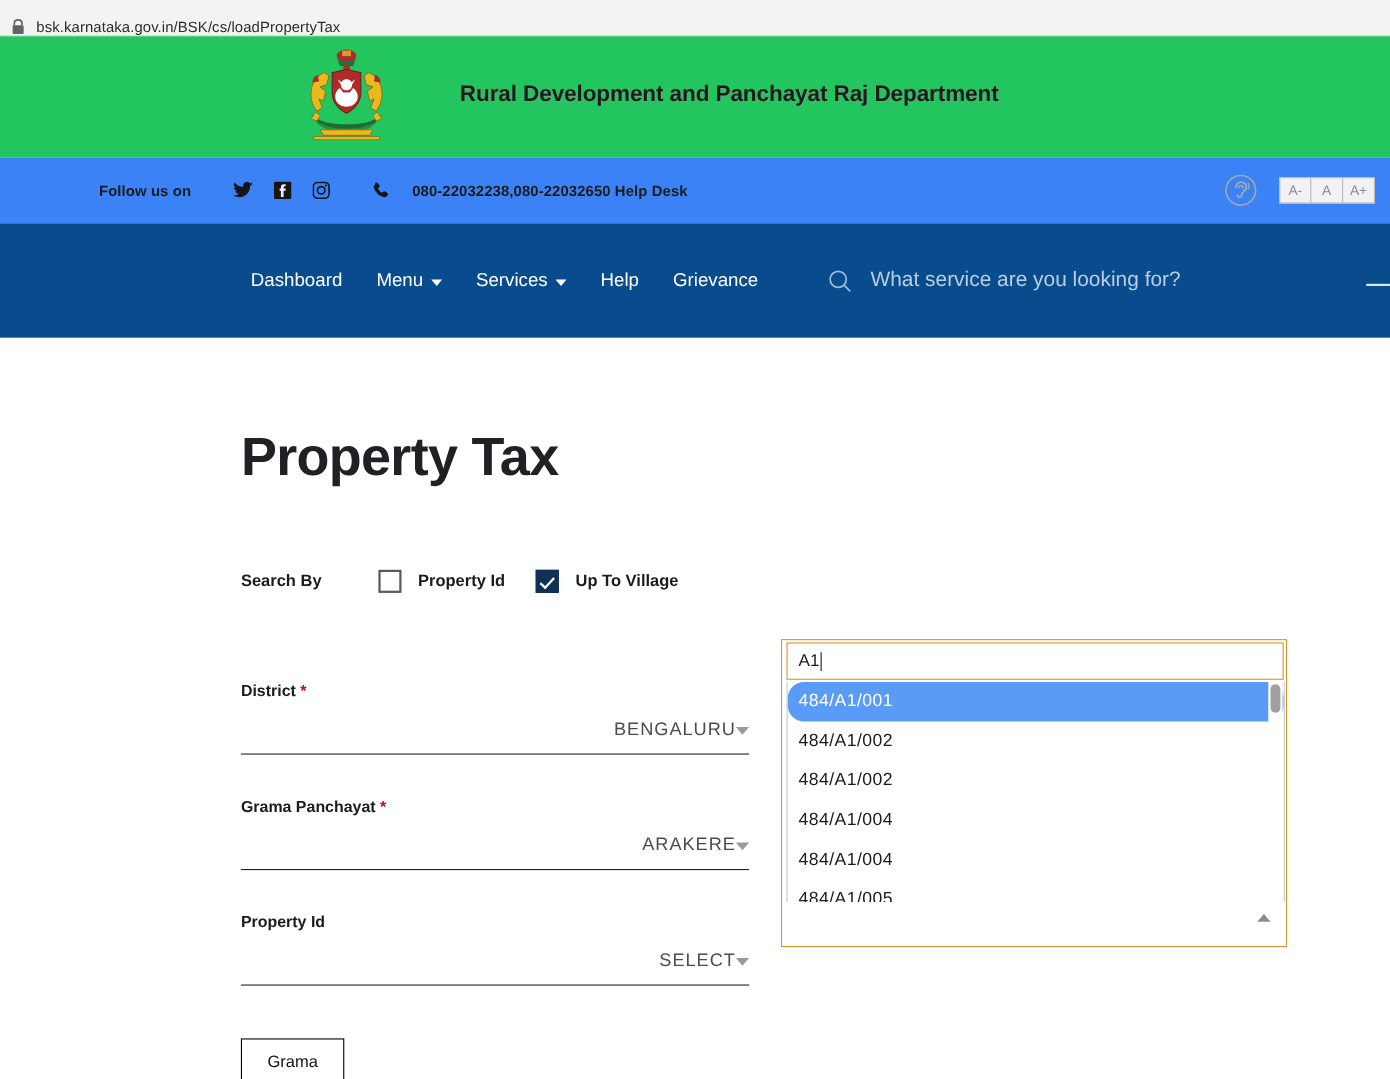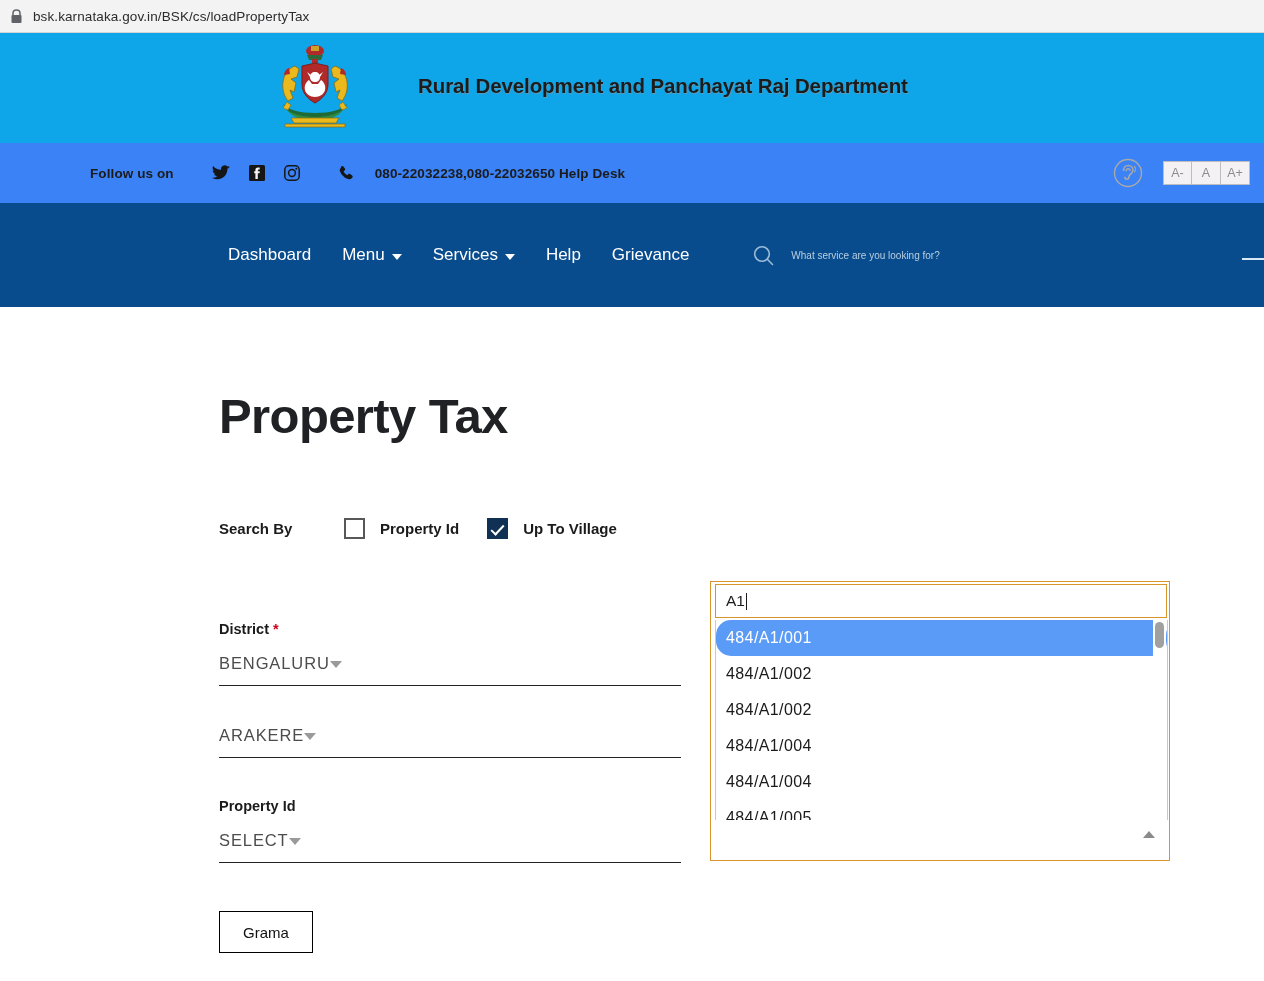--- a/index.html
+++ b/index.html
@@ -15,42 +15,42 @@
     overflow: hidden;
     position: relative;
   }
 
   
   .browser-bar {
     height: 33px;
     background: #f3f3f4;
     border-bottom: 1px solid #d4d4d6;
     display: flex;
-    align-items: center;
+    align-items: flex-end;
     padding: 0 0 0 10px;
     box-sizing: border-box;
   }
   .lock-icon {
     width: 13px;
     height: 15px;
     margin-right: 10px;
     flex: 0 0 auto;
     display: block;
   }
   .url-text {
     font-size: 13.5px;
     color: #2c2c2e;
     letter-spacing: 0.1px;
     white-space: nowrap;
   }
 
   
   .site-header {
     height: 110px;
-    background: #0ea5e9;
+    background: #22c55e;
     display: flex;
     align-items: center;
     padding-left: 265px;
     box-sizing: border-box;
   }
   .emblem {
     width: 100px;
     height: 92px;
     flex: 0 0 auto;
     display: block;
@@ -168,21 +168,21 @@
     margin-top: 3px;
   }
   .nav-search {
     display: flex;
     align-items: center;
     margin-left: 64px;
     gap: 17px;
   }
   .nav-search-placeholder {
     color: #b9cee0;
-    font-size: 10px;
+    font-size: 19px;
     white-space: nowrap;
   }
   .nav-edge-mark {
     position: absolute;
     right: 0;
     top: 55px;
     width: 22px;
     height: 2px;
     background: #d8e8f5;
   }
@@ -261,21 +261,21 @@
     font-size: 14.5px;
     font-weight: bold;
     color: #1b1b1b;
   }
   .req { color: #d0021b; font-weight: bold; }
   .select-box {
     margin-top: 17px;
     border-bottom: 1.4px solid #222222;
     display: flex;
     align-items: flex-end;
-    justify-content: flex-start;
+    justify-content: flex-end;
     padding-bottom: 12px;
     cursor: pointer;
   }
   .select-value {
     font-size: 16.5px;
     color: #4c4c4c;
     letter-spacing: 0.9px;
     font-weight: 300;
   }
   .sel-arrow {
@@ -522,20 +522,23 @@
       <div class="field-label">
         <span>District</span><span class="req"> *</span>
       </div>
       <div class="select-box">
         <span class="select-value">BENGALURU</span>
         <span class="sel-arrow"></span>
       </div>
     </div>
 
     <div class="field">
+      <div class="field-label">
+        <span>Grama Panchayat</span><span class="req"> *</span>
+      </div>
       <div class="select-box">
         <span class="select-value">ARAKERE</span>
         <span class="sel-arrow"></span>
       </div>
     </div>
 
     <div class="field">
       <div class="field-label">
         <span>Property Id</span>
       </div>

